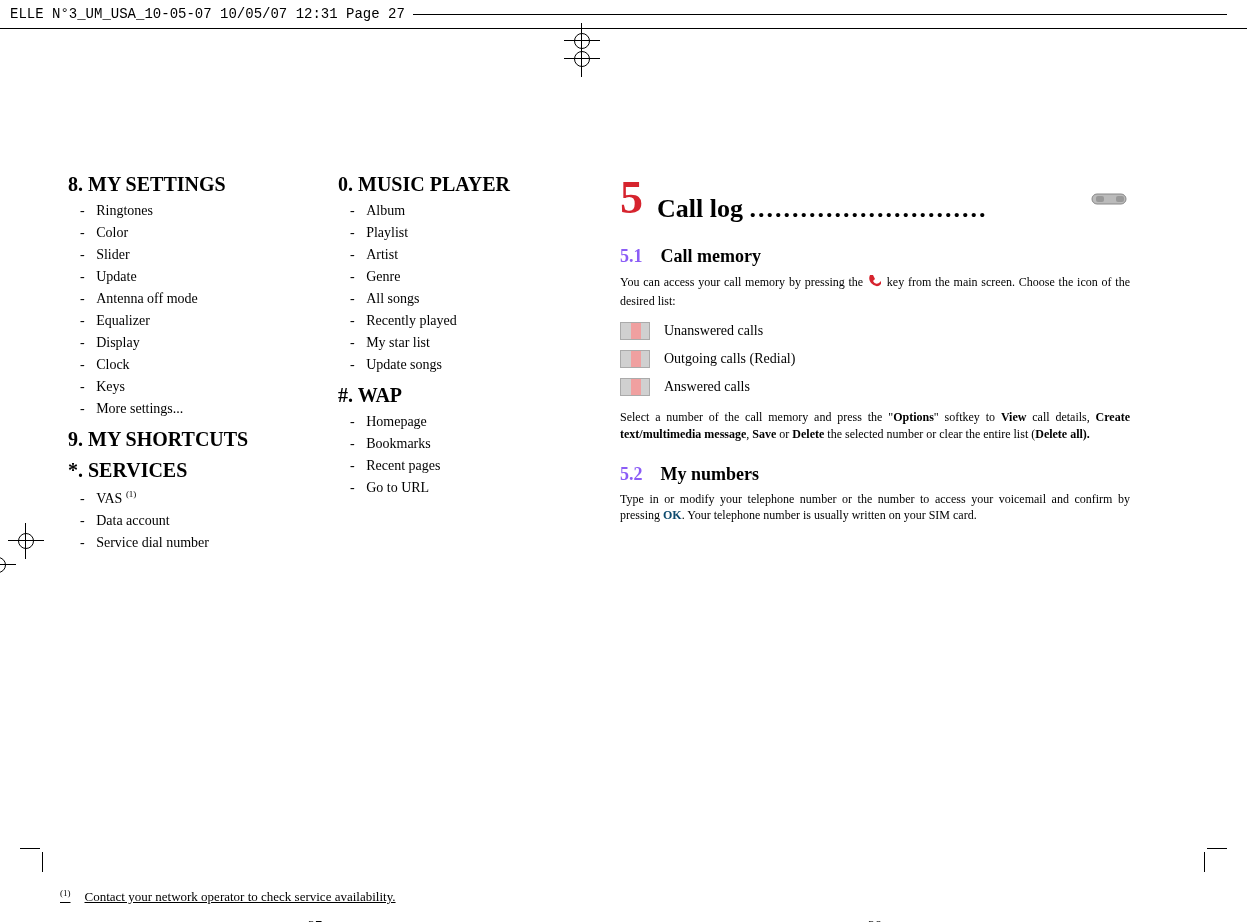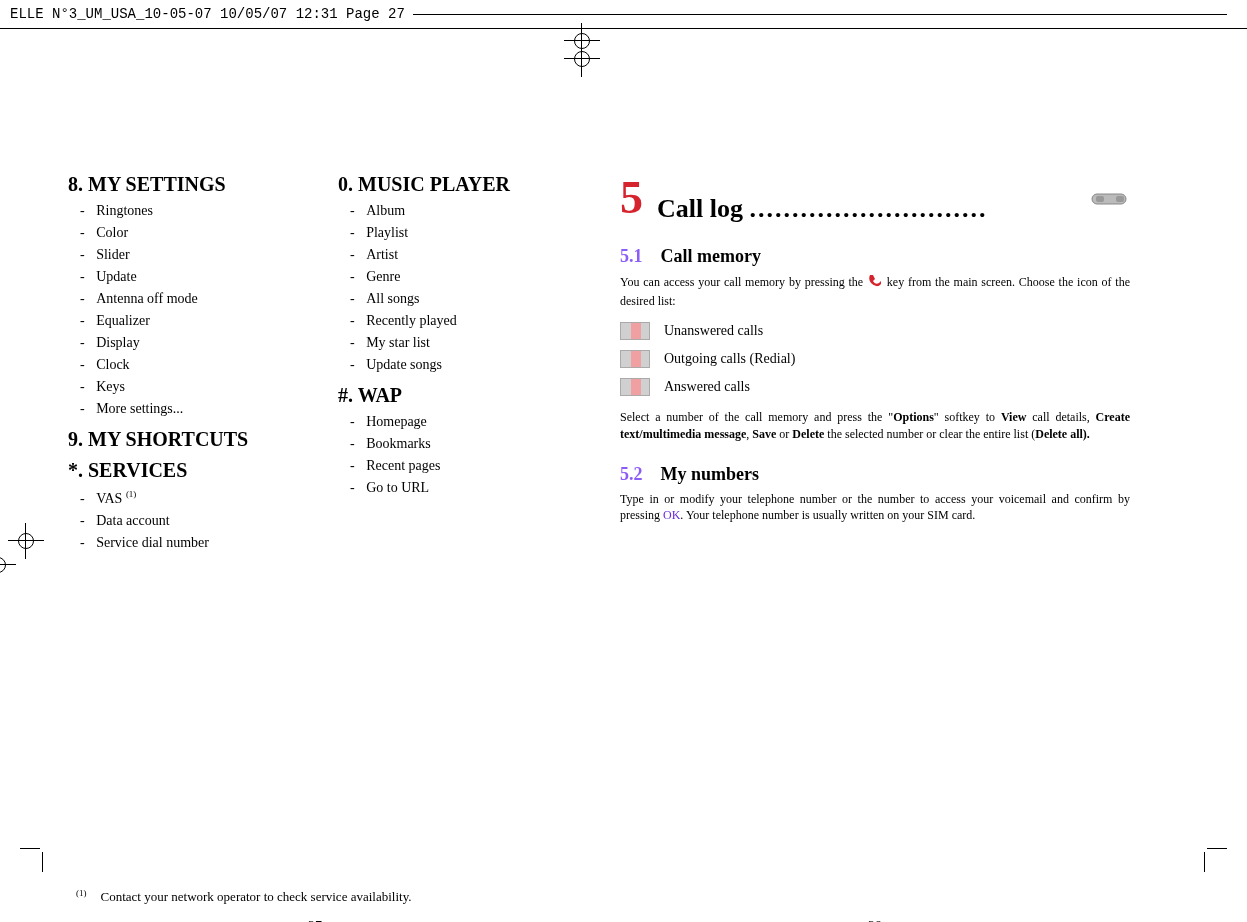--- a/index.html
+++ b/index.html
@@ -66,22 +66,23 @@
   }
   ul.menu-list li::before {
     content: "- ";
     margin-left: 6px;
     margin-right: 8px;
   }
   .sup { font-size: 9px; vertical-align: super; }
   .footnote {
     position: absolute;
     bottom: 40px;
-    left: 16px;
+    left: 0;
     font-size: 13px;
+    text-decoration: underline;
   }
   .footnote .sup { margin-right: 14px; }
   .pagenum {
     position: absolute;
     bottom: 10px;
     width: 100%;
     text-align: center;
     font-size: 14px;
   }
   .chapter-row {
@@ -107,21 +108,21 @@
     width: 40px;
     font-size: 0;
   }
   .phone-icon svg { display: inline-block; }
   .section-head {
     margin: 22px 0 6px 0;
   }
   .section-num { color: #8b5cf6; font-weight: bold; font-size: 18px; margin-right: 18px;}
   .section-title { font-weight: bold; font-size: 18px; }
   .body-text { font-size: 12px; line-height: 1.35; text-align: justify; margin: 6px 0; }
-  .red-inline { color:#6d28d9; font-weight:normal; }
+  .red-inline { color:#0c4a6e; font-weight:bold; }
   .call-list { margin: 8px 0; }
   .call-item { display:flex; align-items:center; gap:14px; padding:5px 0; }
   .mini-icon {
     width: 30px; height: 18px;
     background: linear-gradient(to right, #d0d0d0 0 10px, #f0a0a0 10px 20px, #d0d0d0 20px 30px);
     border: 1px solid #aaa;
   }
   .crop-mark {
     position:absolute; background:#000;
   }

